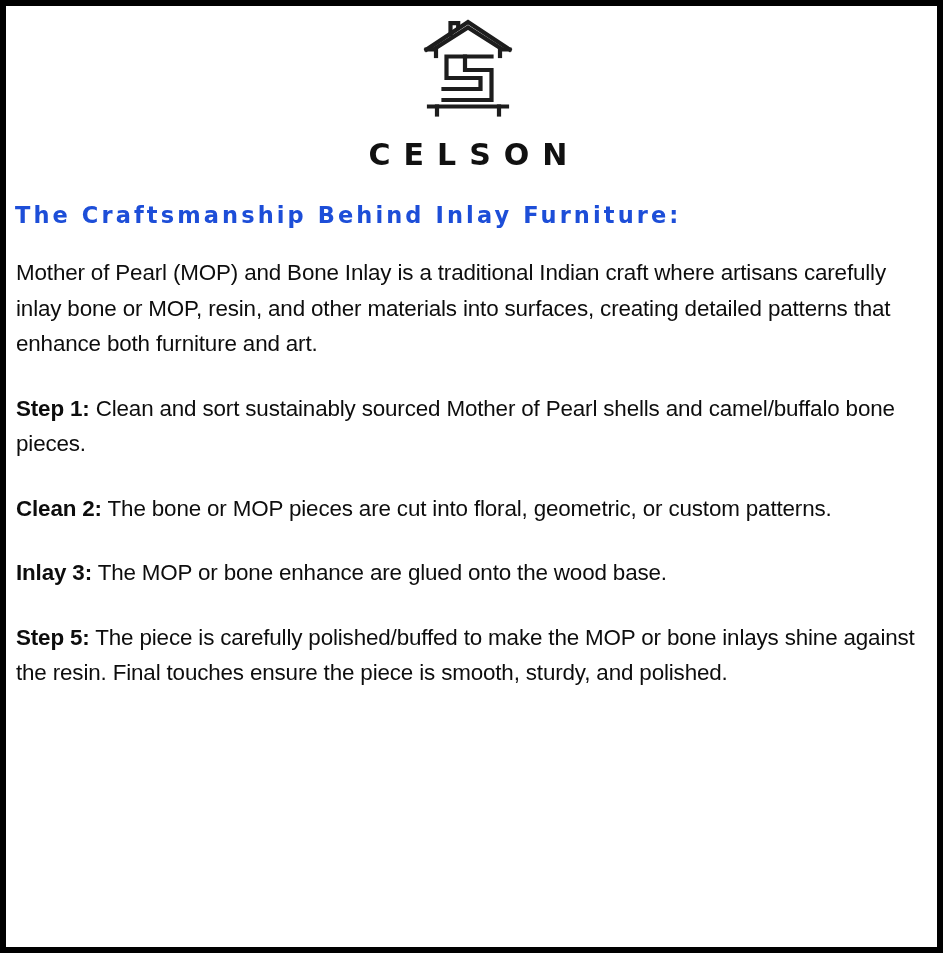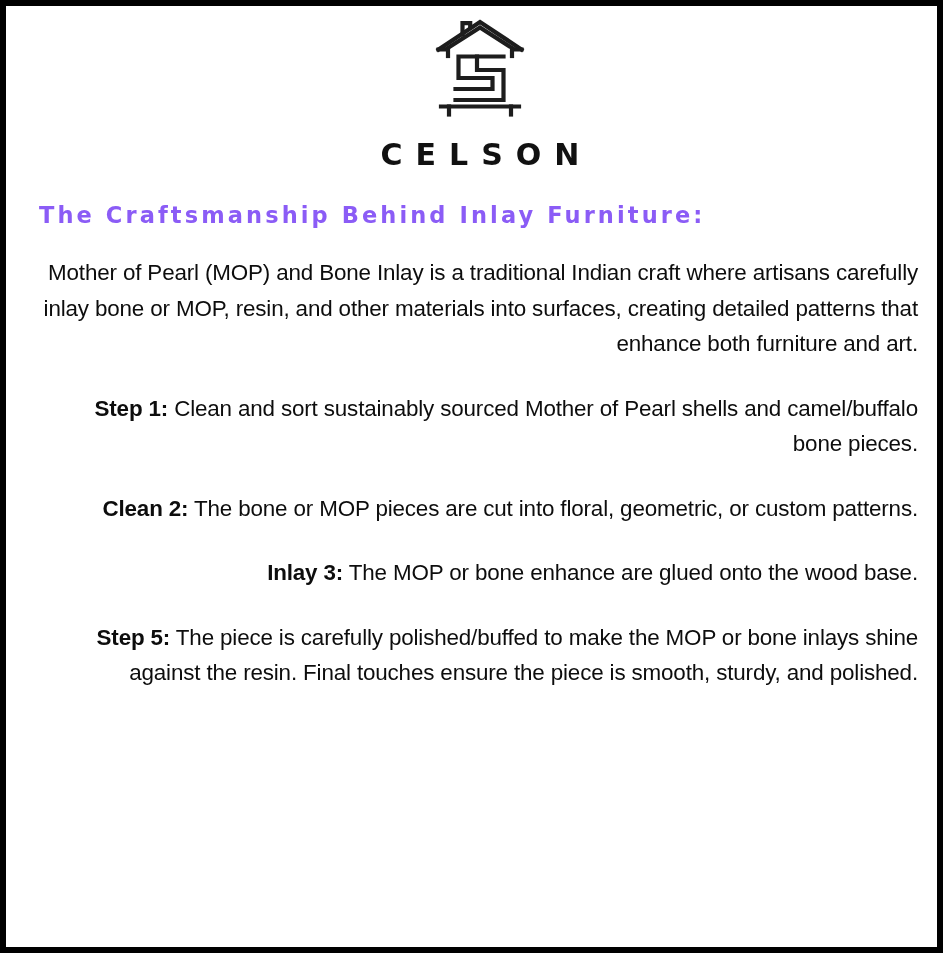--- a/index.html
+++ b/index.html
@@ -16,21 +16,21 @@
     height: 953px;
     box-sizing: border-box;
     background: #ffffff;
     border: 6px solid #000000;
     overflow: hidden;
   }
   .inner {
     box-sizing: border-box;
     width: 100%;
     height: 100%;
-    padding: 6px 11px 0 28px;
+    padding: 6px 11px 0 4px;
   }
 
   
   .logo-block {
     text-align: center;
     padding-top: 6px;
   }
   .logo-mark {
     display: inline-block;
     width: 96px;
@@ -47,33 +47,32 @@
     margin-top: 16px;
     line-height: 1;
   }
 
   
   .headline {
     font-family: "DejaVu Sans", sans-serif;
     font-weight: 700;
     font-size: 22.5px;
     letter-spacing: 3.1px;
-    color: #8b5cf6;
+    color: #1d4ed8;
     margin-top: 32px;
     margin-left: 5px;
     line-height: 1.2;
     white-space: nowrap;
   }
 
   
   .body-copy {
     margin-top: 26px;
     margin-left: 6px;
     margin-right: 8px;
-    text-align: right;
   }
   .para {
     font-family: "Liberation Sans", sans-serif;
     font-size: 22.4px;
     line-height: 35.5px;
     color: #0d0d0d;
     margin: 0 0 29px 0;
     letter-spacing: -0.15px;
   }
   .para:last-child { margin-bottom: 0; }

